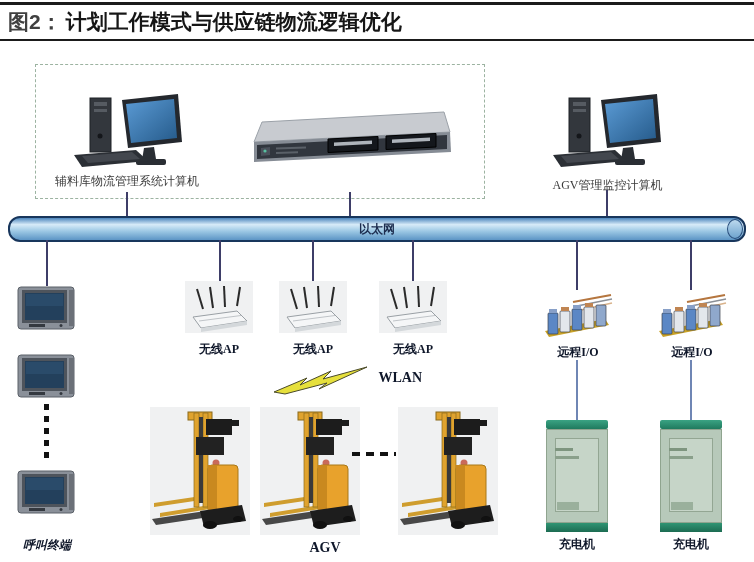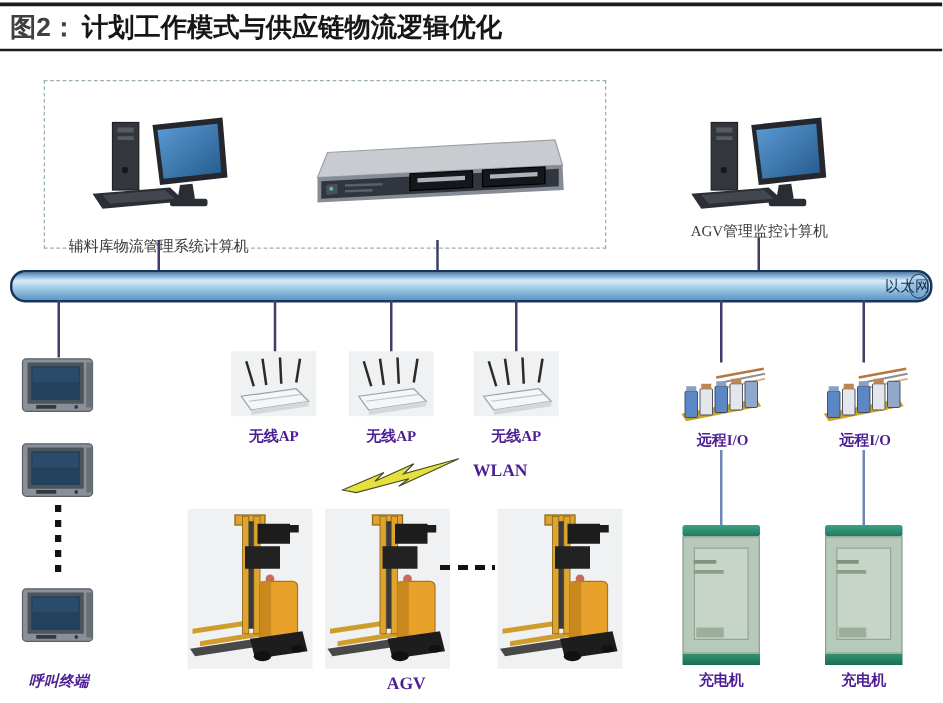--- a/index.html
+++ b/index.html
@@ -12,33 +12,33 @@
              white-space:nowrap;}
   .fig-tag{color:#404040;margin-right:4px;}
   .fig-title{color:#161616;}
   .bottom-rule{position:absolute;left:0;top:39px;width:754px;height:2px;background:#1b1b1b;}
   
   .sys-box{position:absolute;left:35px;top:64px;width:448px;height:133px;
            border:1px dashed #9cb3a1;}
   .sys-box-label{position:absolute;left:35px;top:70px;width:448px;text-align:center;
                  font-size:13px;color:#2f2f2f;}
   
-  .lbl{position:absolute;text-align:center;font-size:12px;color:#4c1d95;font-weight:600;}
+  .lbl{position:absolute;text-align:center;font-size:12px;color:#0f172a;font-weight:600;}
   .lbl-sm{position:absolute;text-align:center;font-size:12px;color:#3b3b3b;}
   
   .line-v{position:absolute;width:2px;background:#3e3e68;}
   .line-v-thin{position:absolute;width:2px;background:#6f86b4;}
   
   .bus{position:absolute;left:8px;top:216px;width:734px;height:22px;border-radius:12px;
        border:2px solid #18365c;
        background:linear-gradient(to bottom,#4d86bd 0%,#d7ebf8 30%,#9cc8e4 60%,#5c95c5 100%);}
   .bus-cap{position:absolute;right:1px;top:1px;width:14px;height:18px;border-radius:50%;
            background:linear-gradient(to bottom,#bcd9ee,#6fa4ce);border:1px solid #2a4f7d;}
-  .bus-label{position:absolute;left:0;top:3px;width:100%;text-align:right;
-             font-size:12px;color:#1c2c4e;font-weight:400;}
+  .bus-label{position:absolute;left:0;top:3px;width:100%;text-align:center;
+             font-size:12px;color:#1c2c4e;font-weight:700;}
   
   .tile{position:absolute;background:#f0f1f2;}
   
   .dotted-v{position:absolute;width:5px;
             background:repeating-linear-gradient(to bottom,#121212 0 6px,transparent 6px 12px);}
   
   .dashed-h{position:absolute;height:4px;
             background:repeating-linear-gradient(to right,#121212 0 8px,transparent 8px 14px);}
   
   .charger{position:absolute;width:62px;height:112px;}
@@ -78,21 +78,21 @@
       <rect x="24" y="17" width="13" height="3" fill="#565b62"></rect>
       <circle cx="30" cy="44" r="2.5" fill="#14161a"></circle>
       <polygon points="52,8 108,2 112,50 58,56" fill="#24282e"></polygon>
       <polygon points="56,12 104,7 107,46 61,51" fill="url(#scr1)"></polygon>
       <polygon points="74,56 84,55 86,67 72,68" fill="#2a2e34"></polygon>
       <rect x="66" y="67" width="30" height="6" rx="2" fill="#2a2e34"></rect>
       <polygon points="4,63 66,58 78,69 12,75" fill="#2b2f35"></polygon>
       <polygon points="12,64 62,60 70,67 18,71" fill="#43474e"></polygon>
     </svg>
   </div>
-  <div class="lbl-sm" style="left:50px;top:189px;width:154px;">辅料库物流管理系统计算机</div>
+  <div class="lbl-sm" style="left:50px;top:173px;width:154px;">辅料库物流管理系统计算机</div>
 
   <div style="position:absolute;left:246px;top:108px;">
     <svg width="210" height="64" viewBox="0 0 210 64">
       <polygon points="16,14 198,4 204,24 8,34" fill="#c8cbd0" stroke="#9ba1a8" stroke-width="1"></polygon>
       <polygon points="8,34 204,24 205,44 8,54" fill="#868c95"></polygon>
       <polygon points="11,37 201,27 201,41 11,51" fill="#31363e"></polygon>
       <polygon points="15,40 24,39 24,47 15,48" fill="#4a505a"></polygon>
       <circle cx="19" cy="43" r="1.6" fill="#57c0a0"></circle>
       <rect x="30" y="40.5" width="30" height="2" fill="#5a6068" transform="skewY(-2)"></rect>
       <rect x="30" y="45" width="22" height="2" fill="#5a6068" transform="skewY(-2)"></rect>

